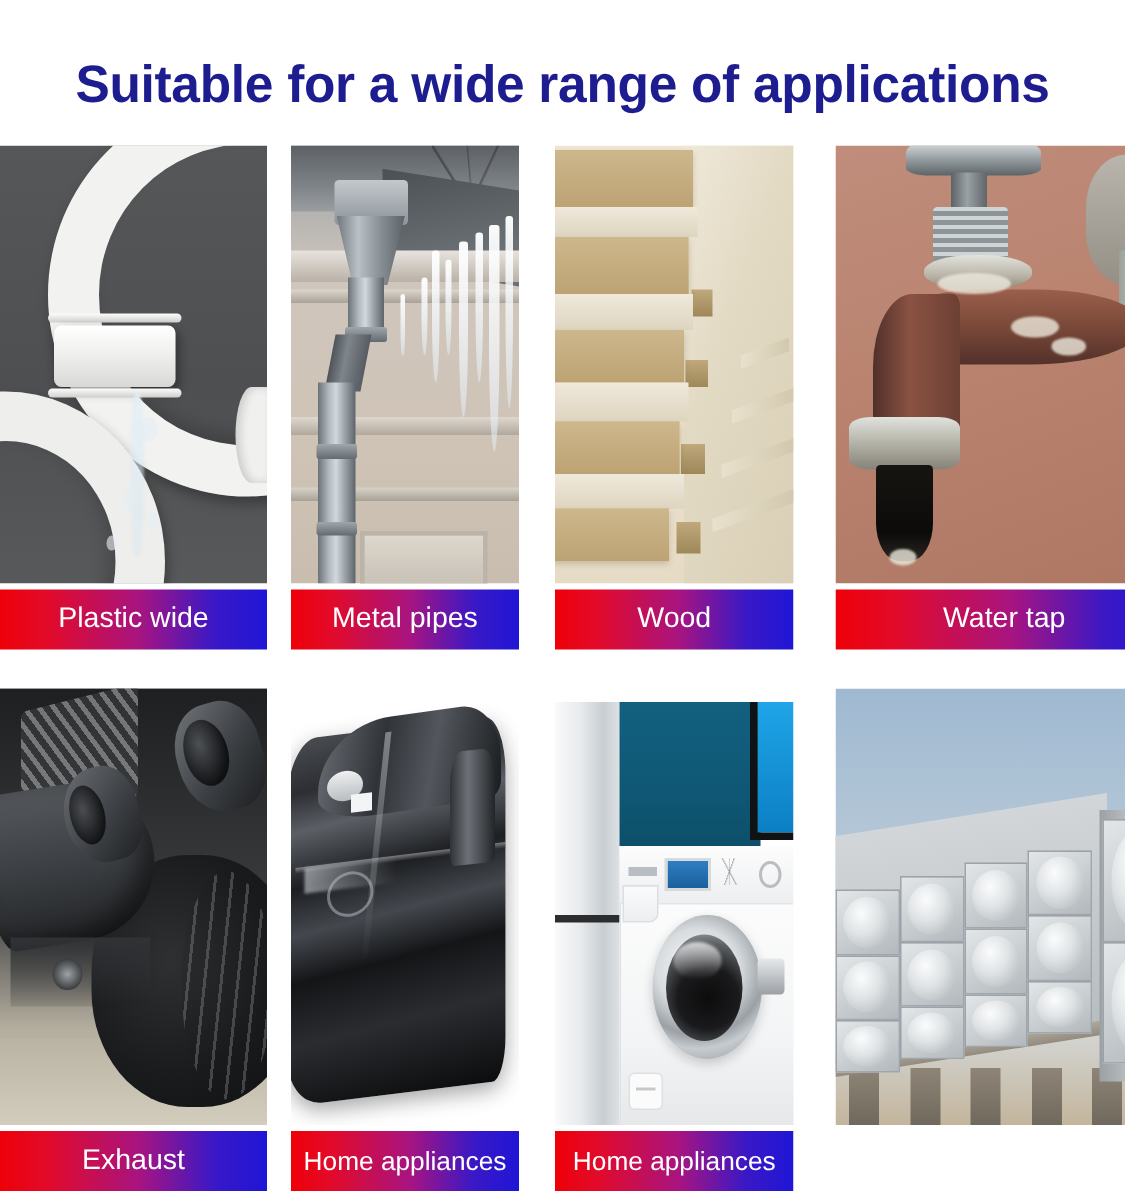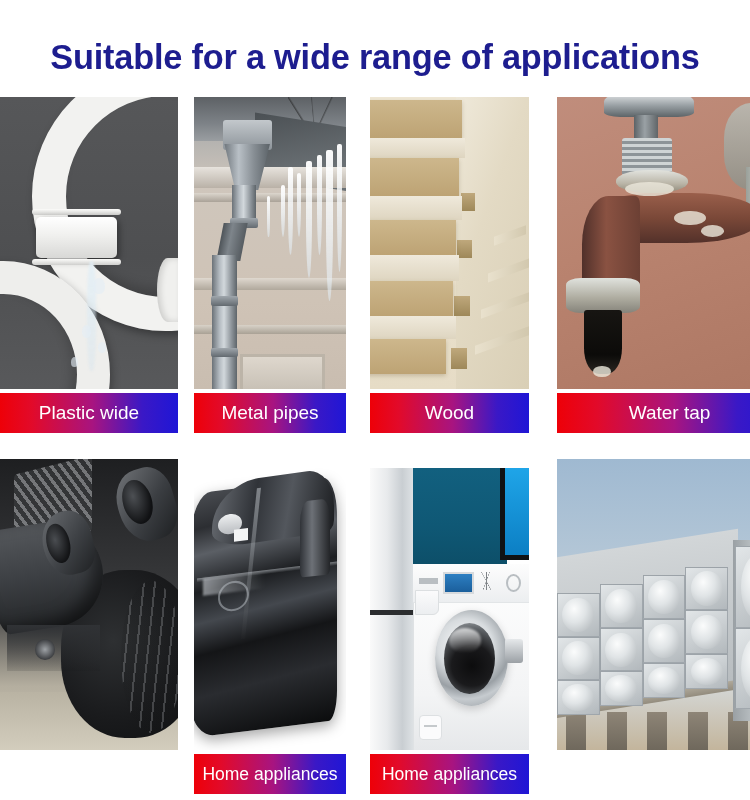--- a/index.html
+++ b/index.html
@@ -708,20 +708,21 @@
           <div class="ex-muffler"></div>
           <div class="ex-axle"></div>
           <div class="ex-tip1">
             <div class="bore"></div>
           </div>
           <div class="ex-tip2">
             <div class="bore"></div>
           </div>
         </div>
       </div>
+      <div class="caption">Exhaust</div>
     </div>
 
     <div class="cell c1">
       <div class="photo">
         <div class="scene sc-tank">
           <div class="tk-main"></div>
           <div class="tk-top"></div>
           <div class="tk-seam tk-s1"></div>
           <div class="tk-seam tk-s2"></div>
           <div class="tk-cap"></div>

